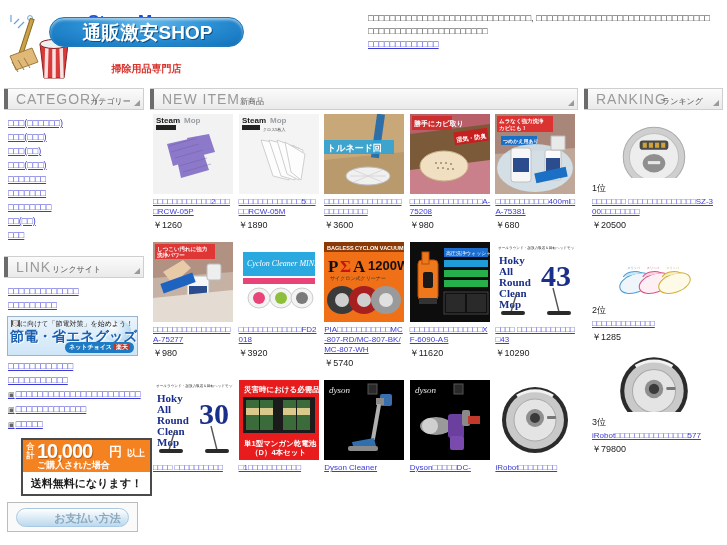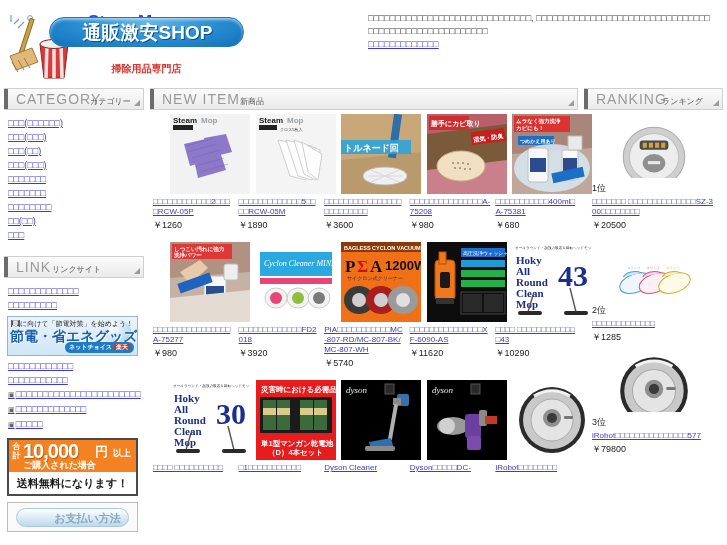--- a/index.html
+++ b/index.html
@@ -105,21 +105,21 @@
   }
   .eb-pill .rk { background:#c0392b; padding:0 2px; margin-left:2px;}
   .eb-circle {
     position:absolute; right:6px; top:3px; width:28px; height:22px;
     border-radius:50%;
     background: radial-gradient(circle at 35% 30%, #ffffff, #bcdcf2 70%, #8dbfdf);
   }
 
   
   .ship {
-    margin:6px 0 0 3px; width:131px; border:2px solid #4a4a4a; background:#fff;
+    margin:6px 0 0 17px; width:131px; border:2px solid #4a4a4a; background:#fff;
   }
   .ship-top {
     background:#f58220; height:32px; position:relative;
   }
   .ship-vert {
     position:absolute; left:2px; top:2px; width:11px;
     font-size:8px; font-weight:bold; color:#fff; line-height:9px; text-align:center;
   }
   .ship-num {
     position:absolute; left:14px; top:0px;
@@ -144,21 +144,21 @@
     position:absolute; left:0; top:0; width:113px; height:19px; line-height:19px;
     text-align:center; font-size:11px; font-weight:bold; color:#8aa8bd;padding-left:28px;
   }
 
   
   .col-center { position:absolute; left:150px; top:88px; width:428px; height:457px; }
   .grid { display:flex; flex-wrap:wrap; padding-top:4px; }
   .cell { width:85.6px; padding:0 2px 10px 3px; }
   .thumb {
     width:80px; height:80px; background:#e5e5e5;
-    display:block; border:0; position:relative; overflow:hidden;margin-left:17px;
+    display:block; border:0; position:relative; overflow:hidden;
   }
   .ptitle {
     display:block; margin-top:3px;
     font-size:8px; line-height:10px; color:#3b3bd4; text-decoration:underline;
     word-break: break-all;
   }
   .pprice { margin-top:2px; font-size:9px; color:#222; }
 
   
   .col-right { position:absolute; left:584px; top:88px; width:139px; height:457px; }

